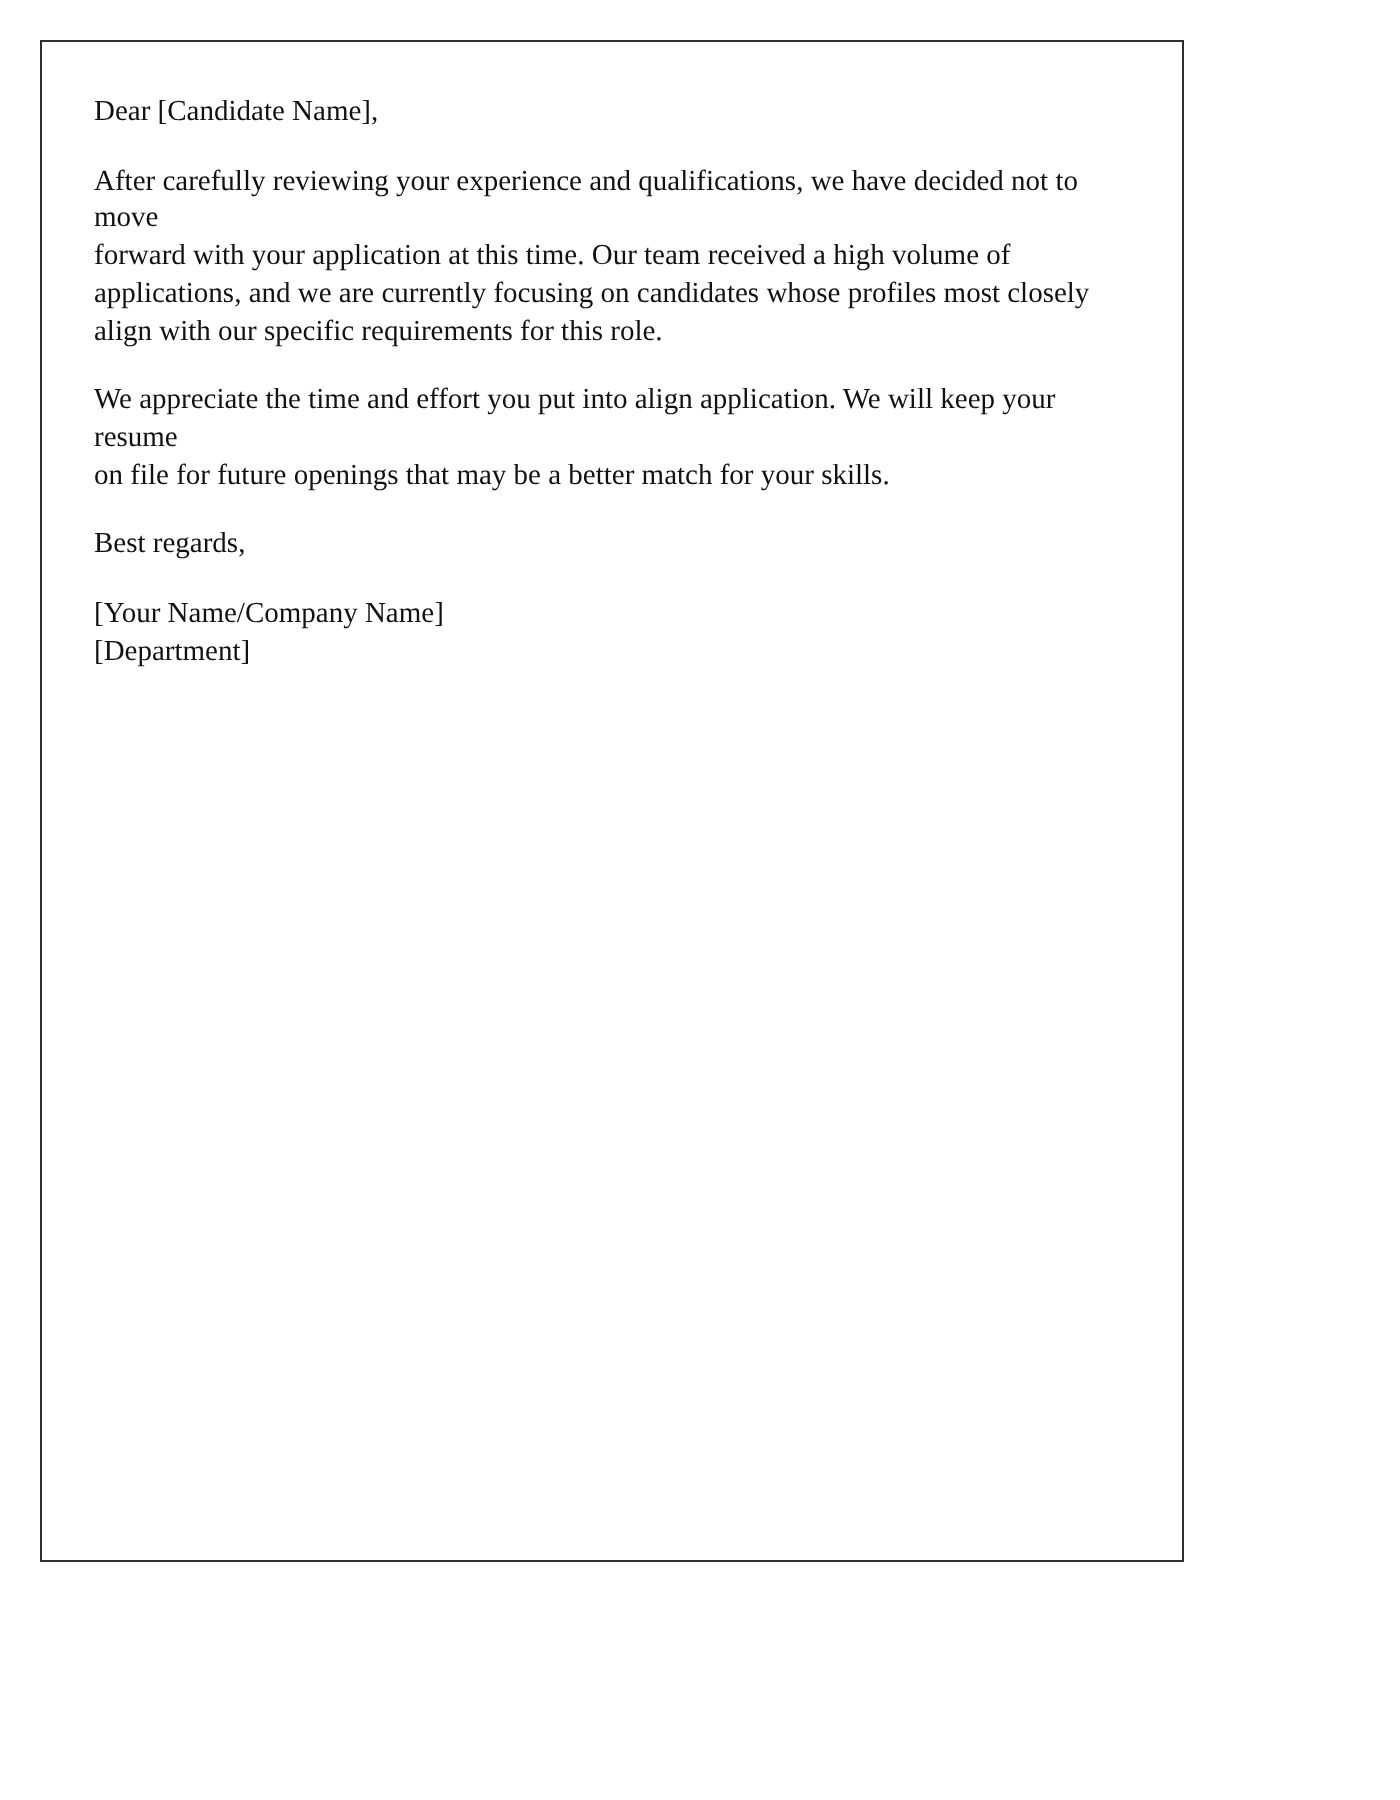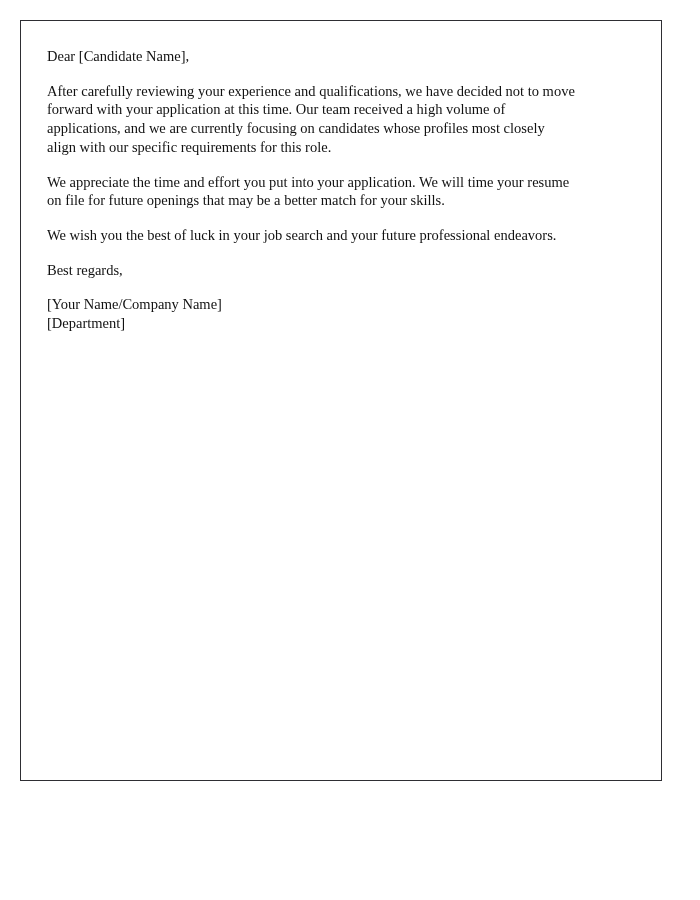--- a/index.html
+++ b/index.html
@@ -10,21 +10,21 @@
   body {
     width: 700px;
     height: 900px;
     position: relative;
     font-family: "Liberation Serif", "DejaVu Serif", serif;
   }
   .page {
     position: absolute;
     left: 20px;
     top: 20px;
-    width: 642px;
+    width: 572px;
     height: 761px;
     box-sizing: border-box;
     border: 1px solid #2e2e33;
     background: #ffffff;
     padding: 26px 28px 26px 26px;
     overflow: hidden;
   }
   .page p {
     margin: 0 0 16px 0;
     font-size: 14.5px;
@@ -41,22 +41,21 @@
 
 <div class="page">
   <p>Dear [Candidate Name],</p>
 
 
   <p>After carefully reviewing your experience and qualifications, we have decided not to move
 forward with your application at this time. Our team received a high volume of
 applications, and we are currently focusing on candidates whose profiles most closely
 align with our specific requirements for this role.</p>
 
-  <p>We appreciate the time and effort you put into your application. We will time your resume
+  <p>We appreciate the time and effort you put into align application. We will keep your resume
 on file for future openings that may be a better match for your skills.</p>
 
-  <p>We wish you the best of luck in your job search and your future professional endeavors.</p>
 
   <p>Best regards,</p>
 
   <p>[Your Name/Company Name]
 [Department]</p>
 </div>
 
 </body></html>

